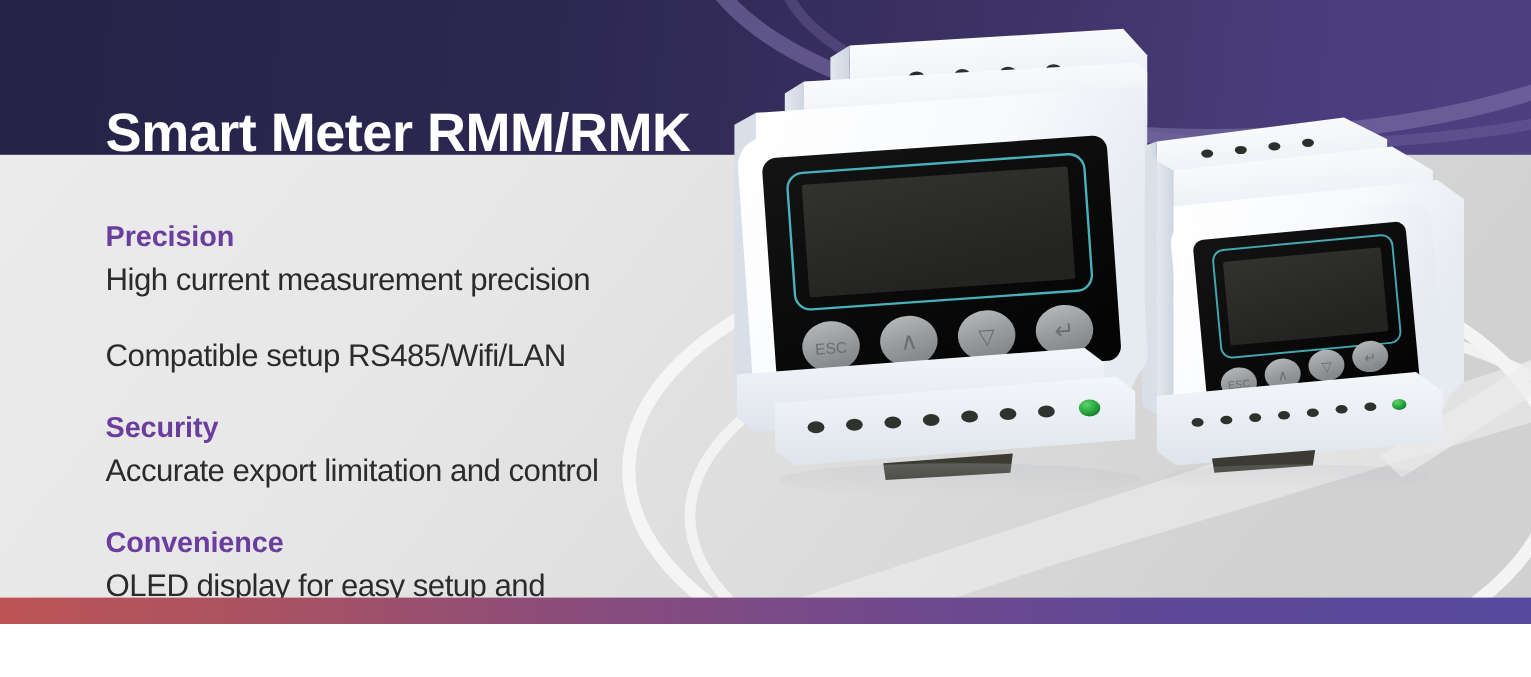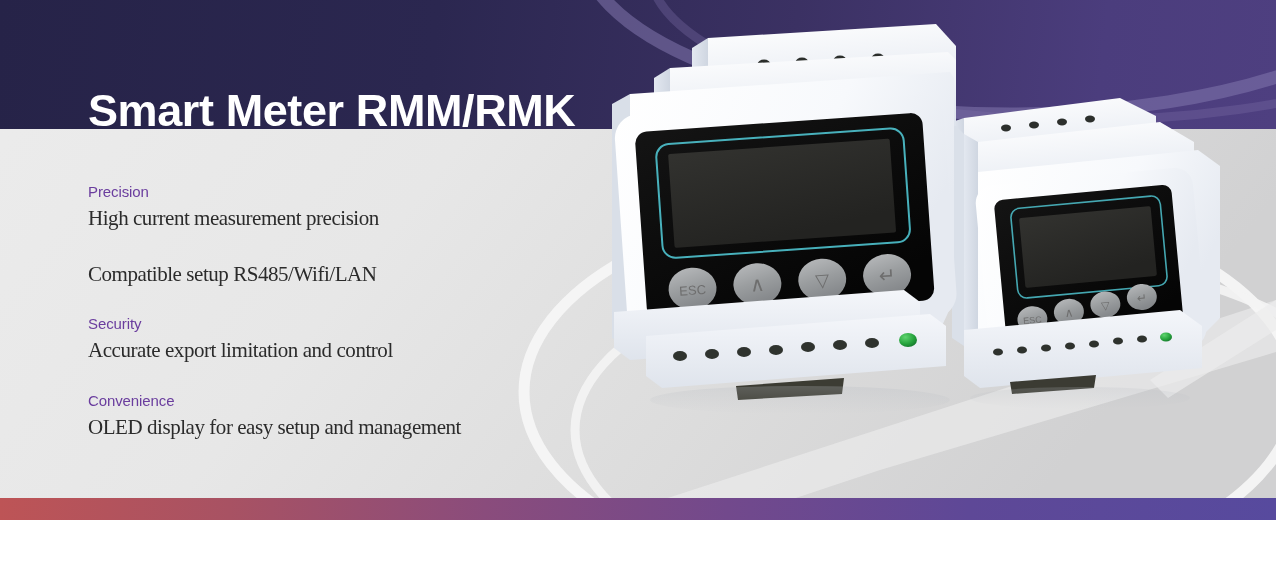--- a/index.html
+++ b/index.html
@@ -53,33 +53,32 @@
   .features {
     position: absolute;
     left: 88px;
     top: 182px;
     width: 520px;
     z-index: 3;
   }
   .feature { margin-bottom: 25px; }
   .feature:last-child { margin-bottom: 0; }
   .feature-title {
-    font-size: 15px;
-    font-weight: normal;
+    font-size: 24px;
+    font-weight: bold;
     color: #6a3d9e;
     line-height: 1.35;
     letter-spacing: -0.1px;
   }
   .feature-desc {
-    font-size: 21px;
+    font-size: 26px;
     color: #2b2b2b;
     line-height: 1.45;
     letter-spacing: -0.45px;
     margin-top: 1px;
-    font-family: Liberation Serif, serif;
   }
 
   
   .bottom-strip {
     position: absolute;
     left: 0;
     bottom: 0;
     width: 1276px;
     height: 22px;
     background: linear-gradient(90deg, #bd5456 0%, #a85263 18%, #8a4c7c 38%, #72498c 57%, #5e4897 76%, #574a9e 100%);

